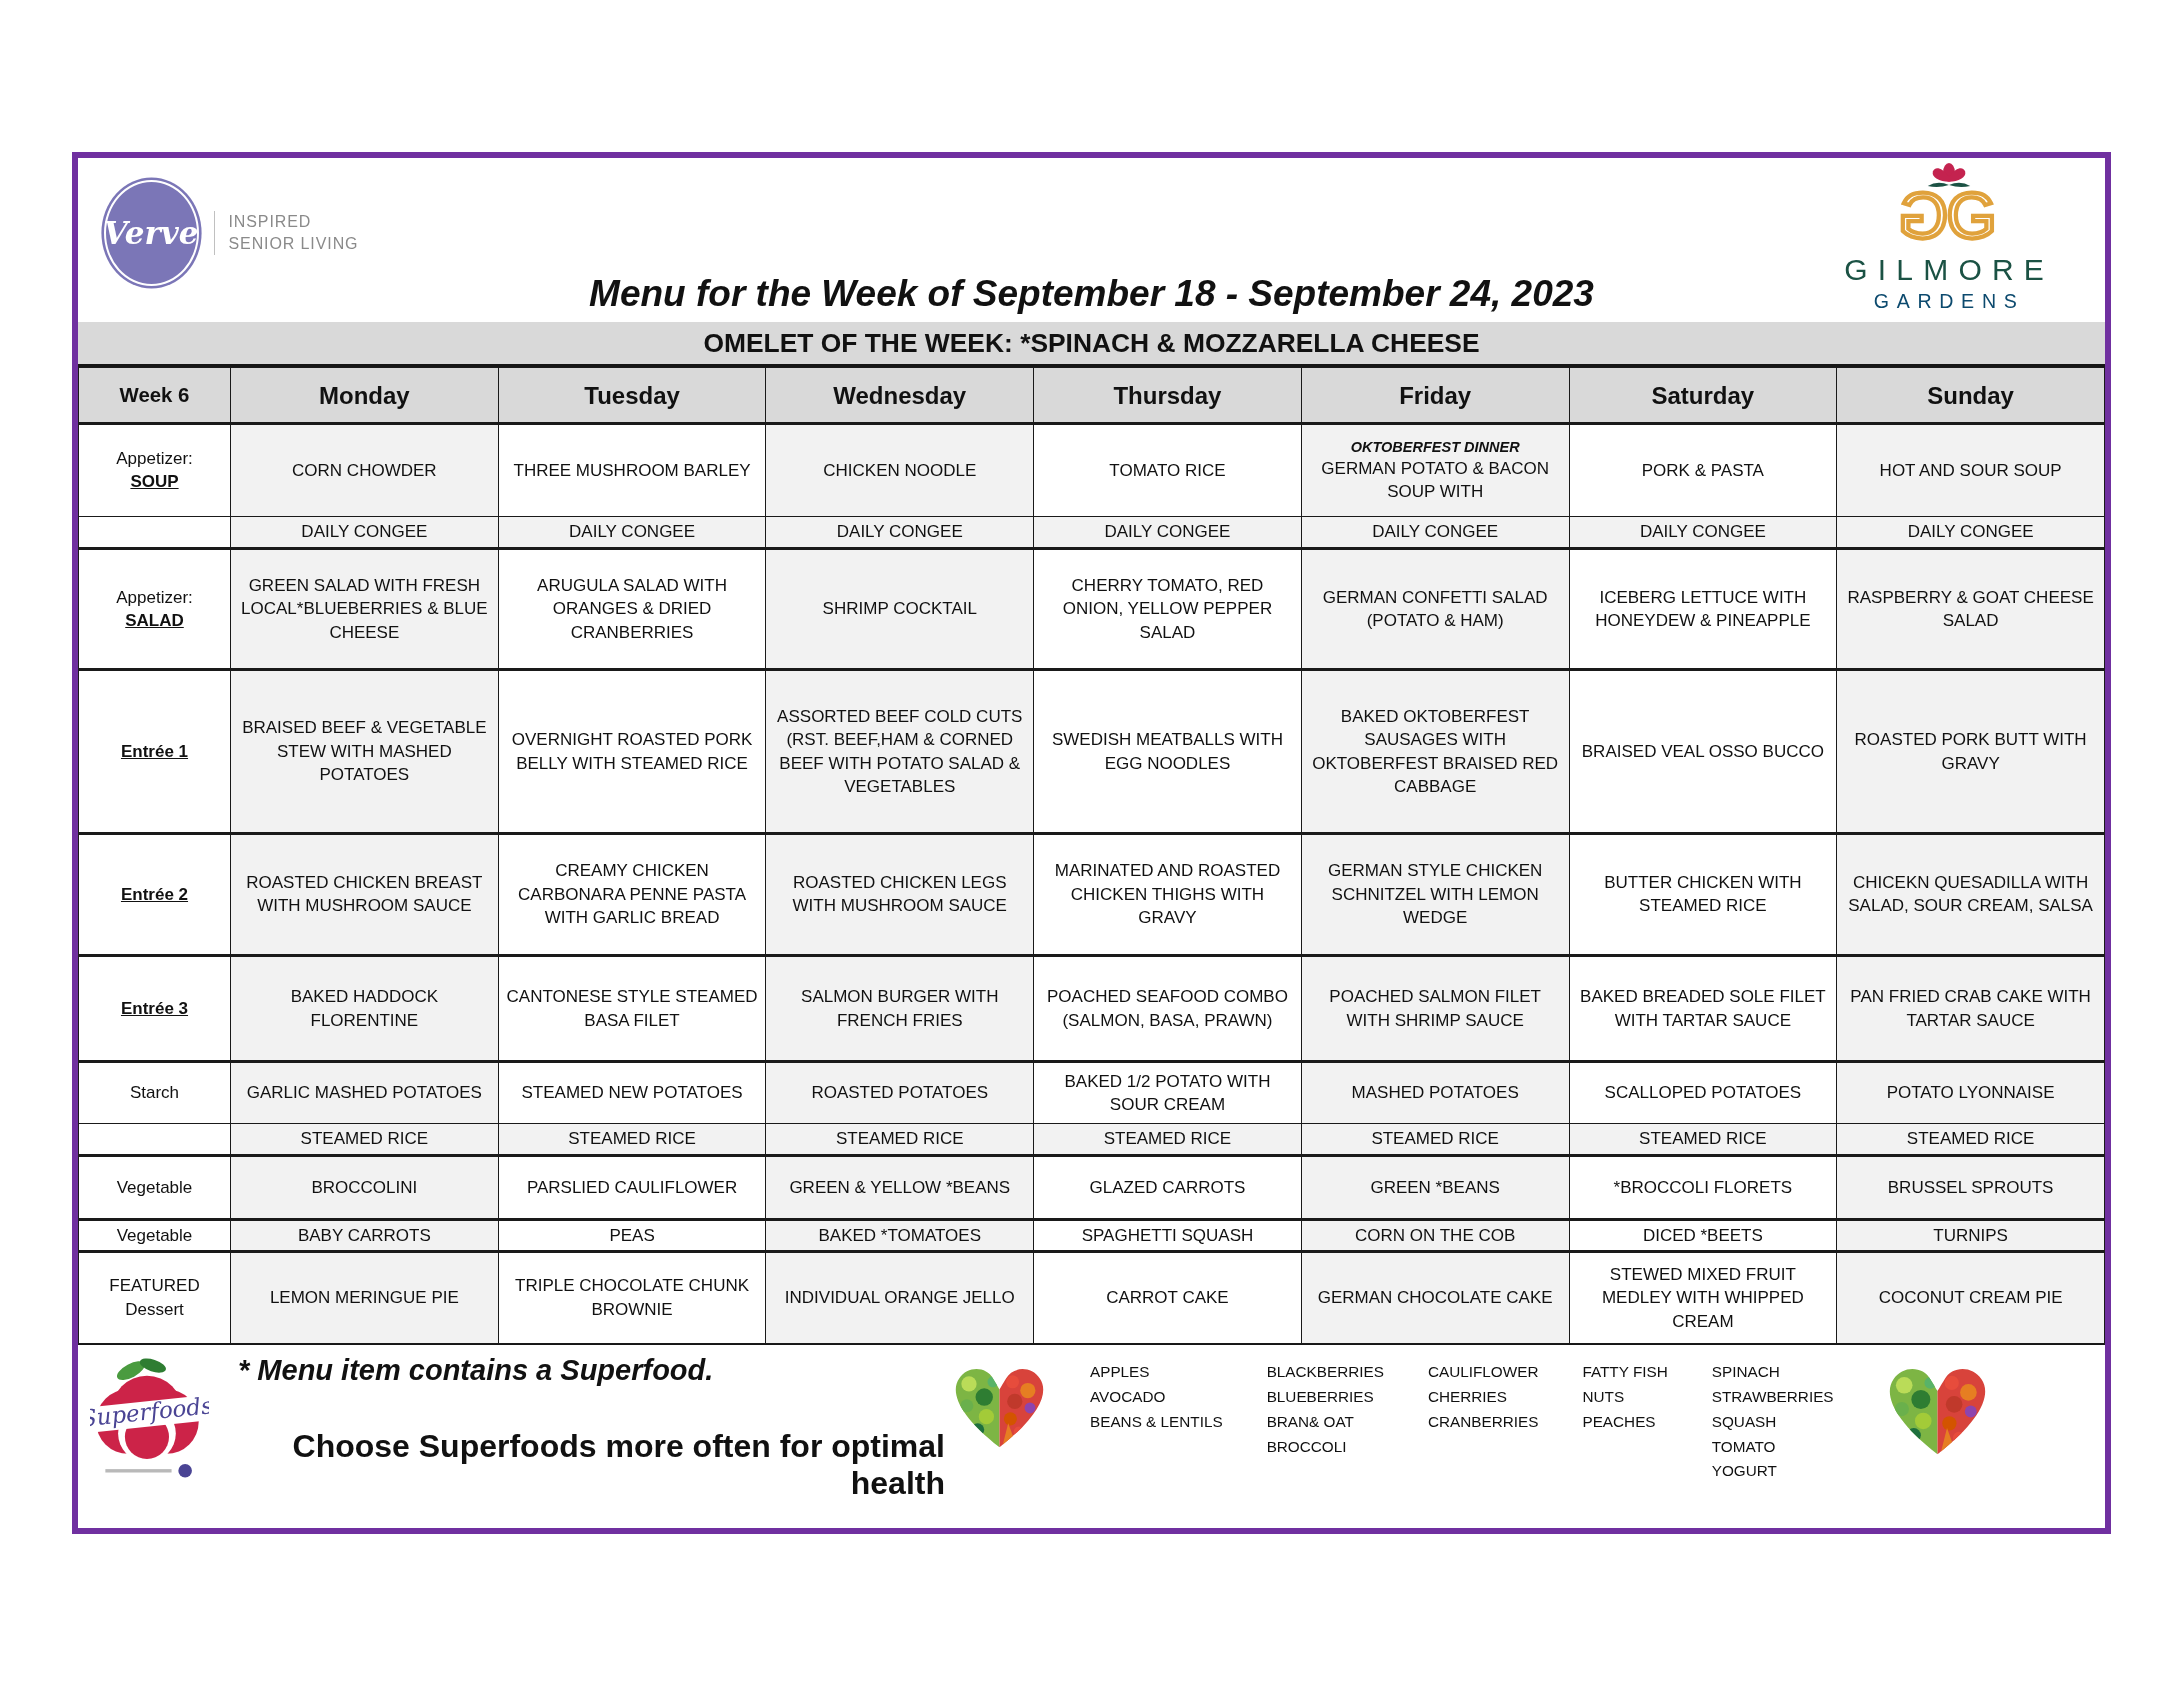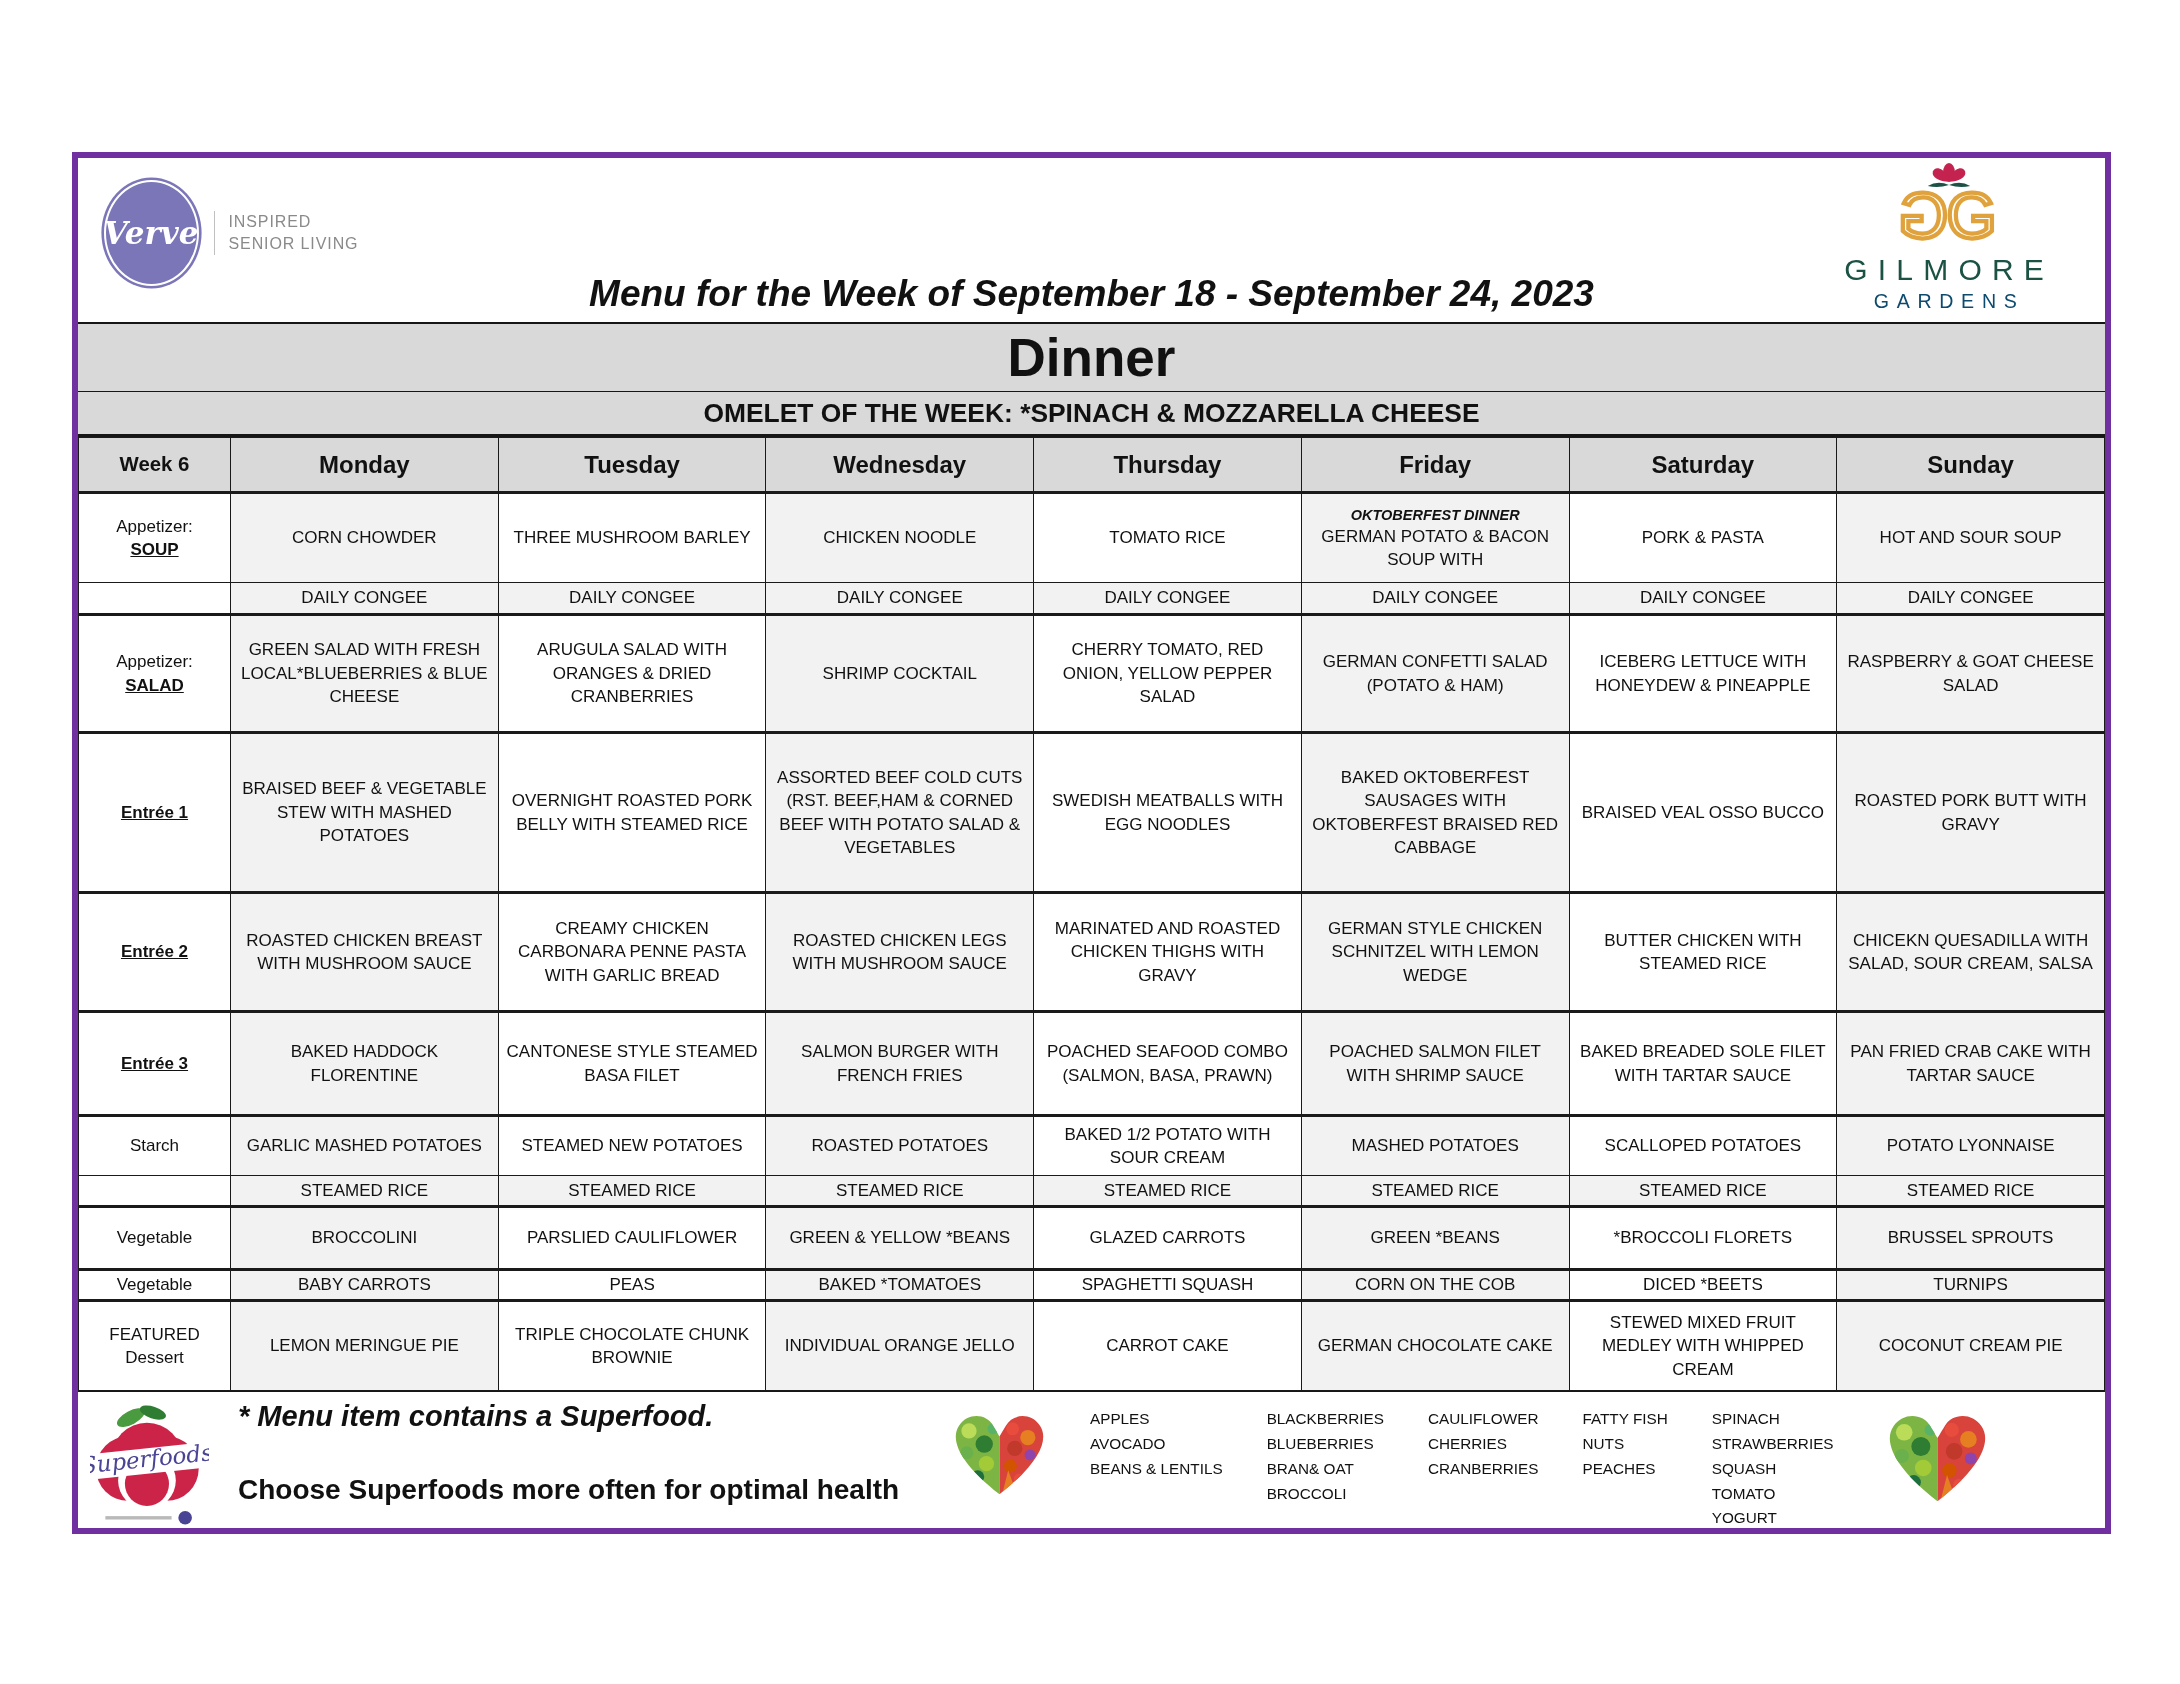--- a/index.html
+++ b/index.html
@@ -52,21 +52,21 @@
   .h-salad  { height:118px; }  .h-e1     { height:160px; }
   .h-e2     { height:119px; }  .h-e3     { height:104px; }
   .h-starch { height:60px;  }  .h-rice   { height:31px;padding-left:28px;  }
   .h-veg1   { height:63px;  }  .h-veg2   { height:31px;  }
   .h-dess   { height:90px; }
   .okto { font-size:14.5px; font-weight:bold; font-style:italic; display:block; }
   
   .ftr { flex:1 1 auto; border-top:0.9px solid #161616; display:flex; align-items:flex-start; padding:6.8px 12px 3.4px 12px; }
   .ftr-text { margin-left:29px; margin-top:1.7px; width:707px; }
   .ftr-note { font-size:29px; font-weight:bold; font-style:italic; }
-  .ftr-cta  { font-size:28px; font-weight:bold; margin-top:41px; }
+  .ftr-cta  { font-size:32px; font-weight:bold; margin-top:41px;text-align:right; }
   .sf-cols { display:flex; margin-left:36px; margin-top:8.5px; }
   .sf-col { font-size:15.3px; line-height:1.62; margin-right:44px; white-space:pre-line; }
   .heart { flex:0 0 auto; }
 </style>
 </head>
 <body>
 
 <div class="sheet">
 
   <div class="hdr">
@@ -91,21 +91,20 @@
               <text x="72" y="88" stroke="#e0a23c">G</text>
             </g>
           <text x="72" y="88">G</text>
         </g>
       </svg>
       <div class="gilmore-name">GILMORE</div>
       <div class="gilmore-sub">GARDENS</div>
     </div>
   </div>
 
-  <div class="banner-dinner">Dinner</div>
   <div class="banner-omelet">OMELET OF THE WEEK: *SPINACH &amp; MOZZARELLA CHEESE</div>
 
   <table class="menu">
     <colgroup>
       <col class="c-label">
         <col>
         <col>
         <col>
         <col>
         <col>

